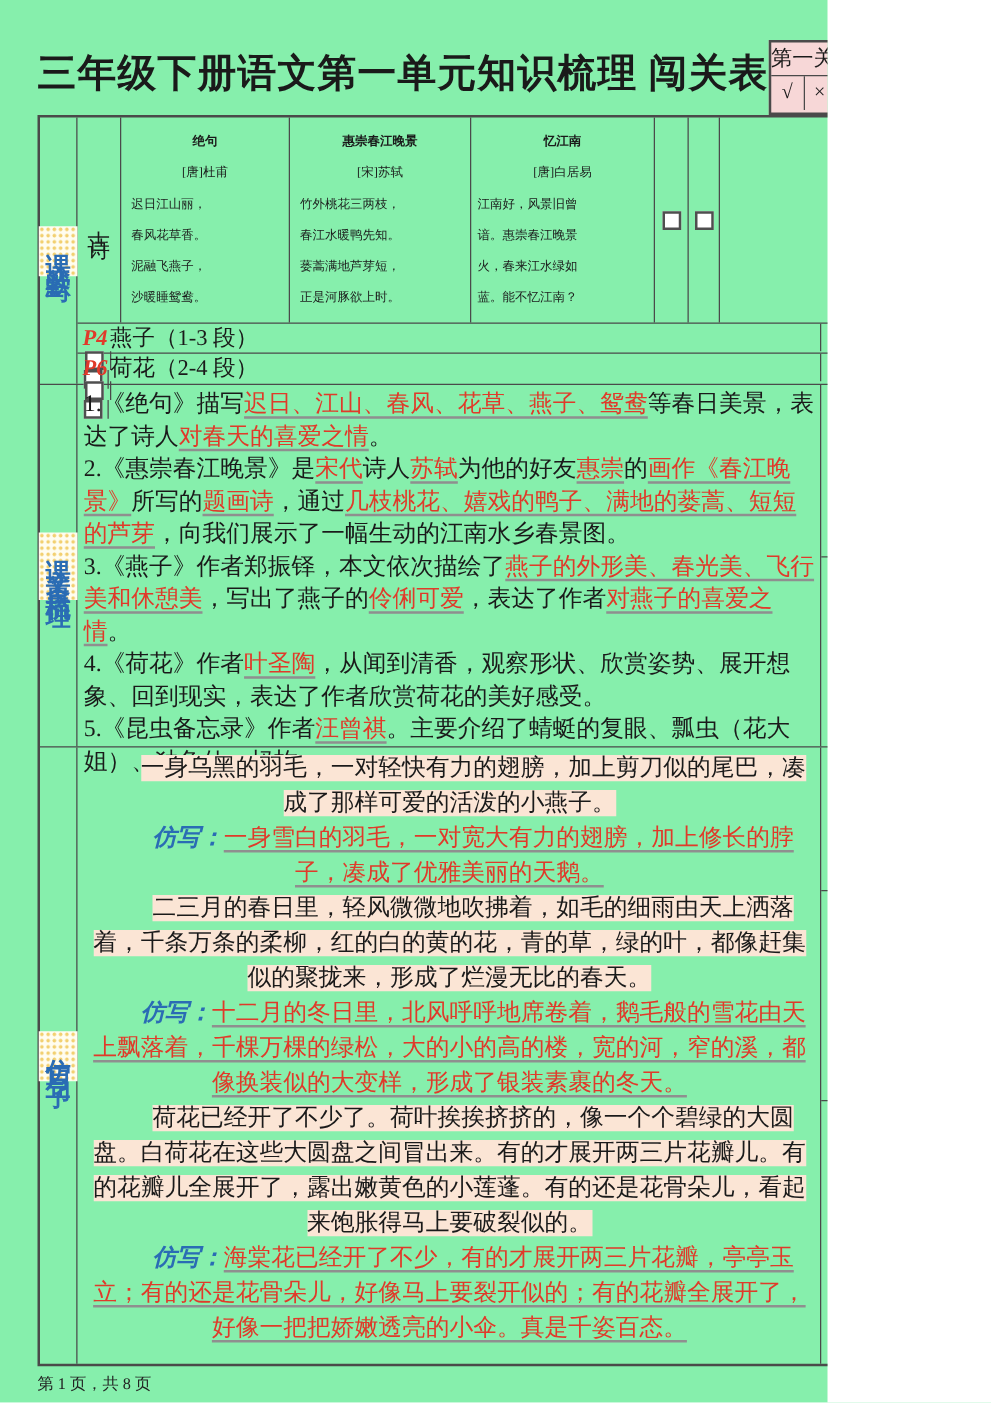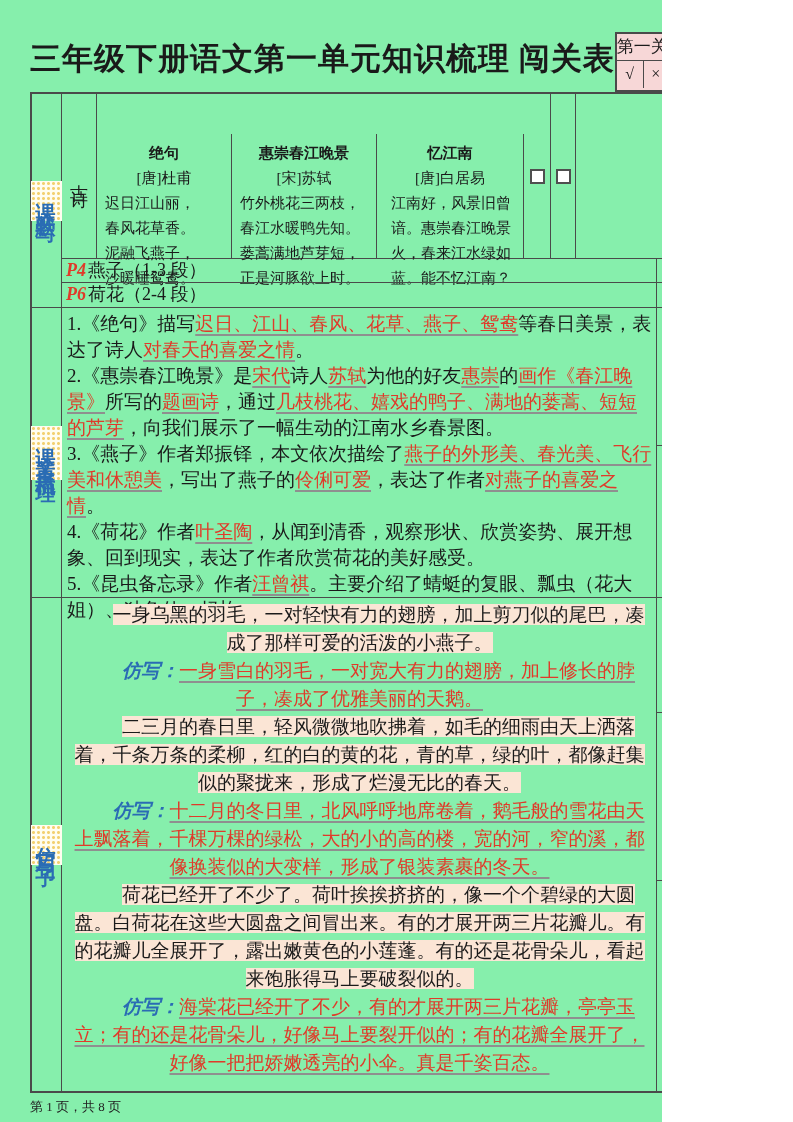--- a/index.html
+++ b/index.html
@@ -46,30 +46,30 @@
   .hl-dots{
     background-color:#fffdf0;
     background-image:radial-gradient(circle, rgba(240,200,90,.85) 1.2px, transparent 1.7px);
     background-size:5px 5px;
   }
   
   .sec1-body{display:flex;flex-direction:column;width:703px;}
   .poemrow{display:flex;height:165px;border-bottom:1.5px solid var(--line);}
   .gushi{width:35px;border-right:1.5px solid var(--line);display:flex;align-items:center;justify-content:center;}
   .gushi .v-label2{writing-mode:vertical-rl;text-orientation:upright;font-size:18px;letter-spacing:6px;color:#1a1a1a;}
-  .poemcell{border-right:1.5px solid var(--line);padding:7px 3px 0 3px;font-size:15px;line-height:25px;margin-top:40px;}
+  .poemcell{border-right:1.5px solid var(--line);padding:7px 3px 0 3px;font-size:10px;line-height:25px;}
   .poemcell.p1{width:135px;}
   .poemcell.p2{width:145px;}
   .poemcell.p3{width:133px;}
   .poemcell.p4{width:147px;}
   .poem-title{text-align:center;font-weight:bold;}
   .poem-author{text-align:center;}
   .poem-line{text-align:left;padding-left:5px;white-space:nowrap;}
-  .poemcell.p4 .poem-line{padding-left:2px;text-align:center;}
-  .pagerow{display:flex;height:24px;border-bottom:1.5px solid var(--line);}
+  .poemcell.p4 .poem-line{padding-left:2px;}
+  .pagerow{display:flex;height:24px;border-bottom:1.5px solid var(--line);flex-direction:column;}
   .pagerow:last-child{border-bottom:none;}
   .pagerow-text{width:595px;border-right:1.5px solid var(--line);font-size:18px;line-height:22px;padding-left:4px;white-space:nowrap;}
   .pageno{color:var(--red);font-weight:bold;font-style:italic;margin-right:2px;}
   
   .ckcol{width:27px;border-right:1.5px solid var(--line);display:flex;align-items:center;justify-content:center;}
   .ckcol2{width:25px;border-right:1.5px solid var(--line);display:flex;align-items:center;justify-content:center;}
   .signcol{flex:1;}
   .cbx{width:15px;height:15px;border:2px solid #4f4f4f;background:#fff;display:inline-block;}
   
   .sec-text{width:595px;border-right:1.5px solid var(--line);padding:3px 4px 0 5px;font-size:19px;line-height:26px;}

